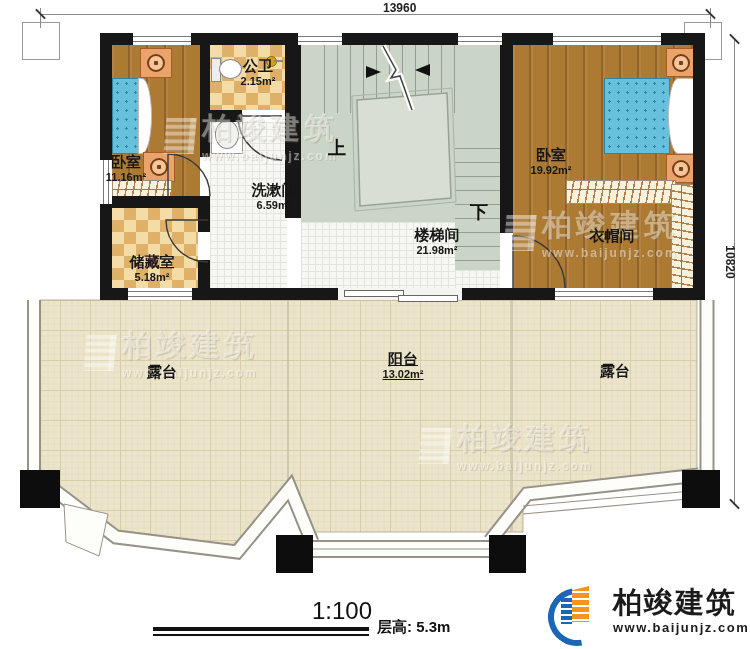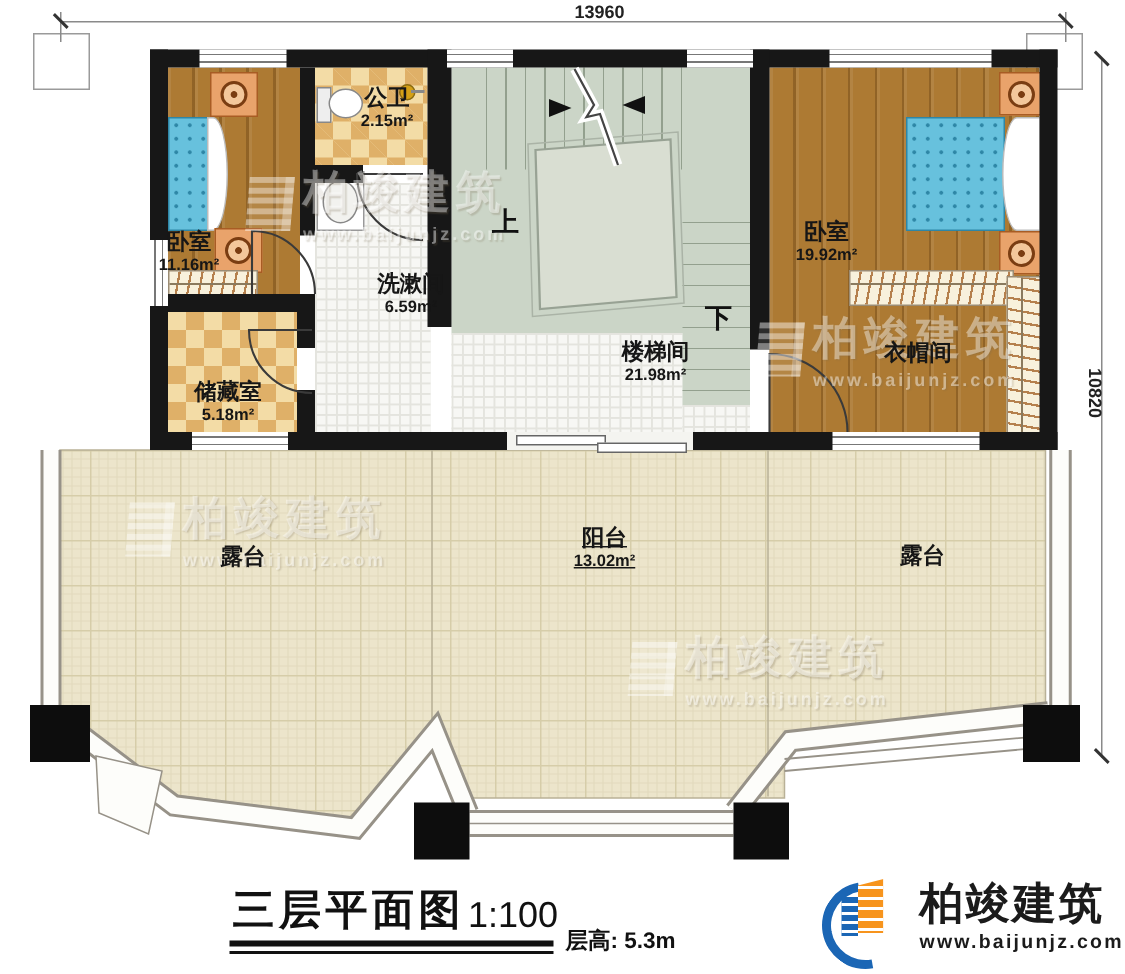--- a/index.html
+++ b/index.html
@@ -258,21 +258,20 @@
   <div class="tick" style="left:34px;top:13px;"></div>
   <div class="tick" style="left:704px;top:13px;"></div>
   <div class="dim" style="left:343px;top:1px;margin-left:40px;">13960</div>
   <div class="dimline" style="left:734px;top:40px;width:1px;height:465px;"></div>
   <div class="tick" style="left:728px;top:38px;"></div>
   <div class="tick" style="left:728px;top:503px;"></div>
   <div class="dim" style="left:700px;top:255px;width:60px;text-align:center;transform:rotate(90deg);">10820</div>
   <div class="cornerbox" style="left:22px;top:22px;"></div>
   <div class="cornerbox" style="left:684px;top:22px;"></div>
 
-  <div id="title-title">三层平面图</div>
   <div class="abs" style="left:153px;top:627px;width:216px;height:4px;background:#111;z-index:9;"></div>
   <div class="abs" style="left:153px;top:634px;width:216px;height:2px;background:#111;z-index:9;"></div>
   <div id="title-scale">1:100</div>
   <div class="tb-line" style="left:377px;top:618px;">层高: 5.3m</div>
 
   <div class="abs" style="left:548px;top:588px;width:46px;height:46px;border:6px solid transparent;border-left-color:#1b66b5;border-bottom-color:#1b66b5;border-radius:50%;transform:rotate(35deg);z-index:9;"></div>
   <div class="bldg" style="left:572px;top:586px;width:17px;height:36px;background:#f7941d;clip-path:polygon(0 12%,100% 0,100% 100%,0 100%);
               background-image:repeating-linear-gradient(to bottom,rgba(255,255,255,0) 0 5px,#fff 5px 7px);"></div>
   <div class="bldg" style="left:561px;top:598px;width:11px;height:26px;background:#1b66b5;
               background-image:repeating-linear-gradient(to bottom,rgba(255,255,255,0) 0 4px,#fff 4px 6px);"></div>

